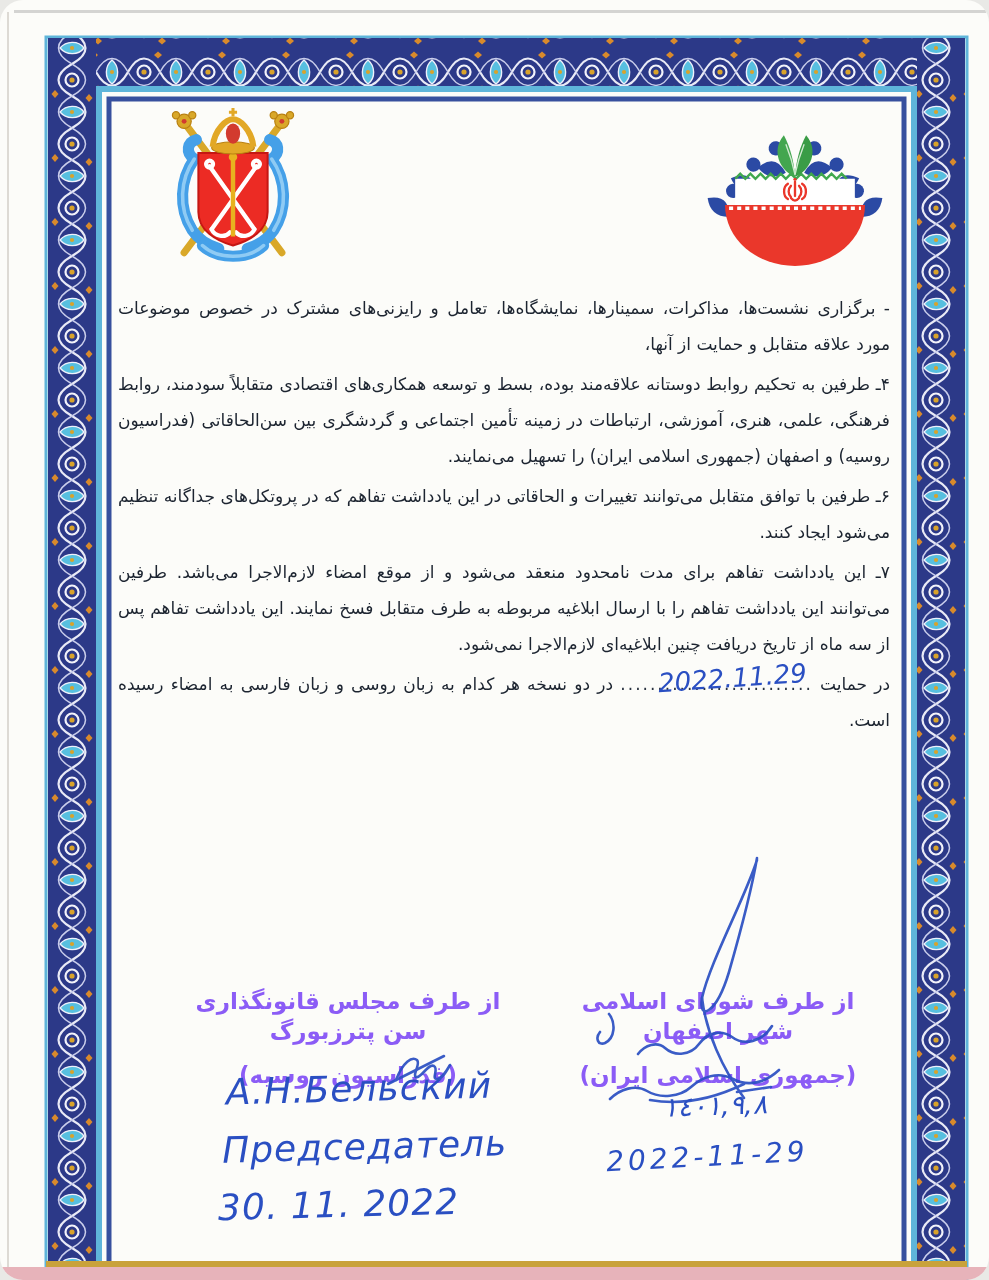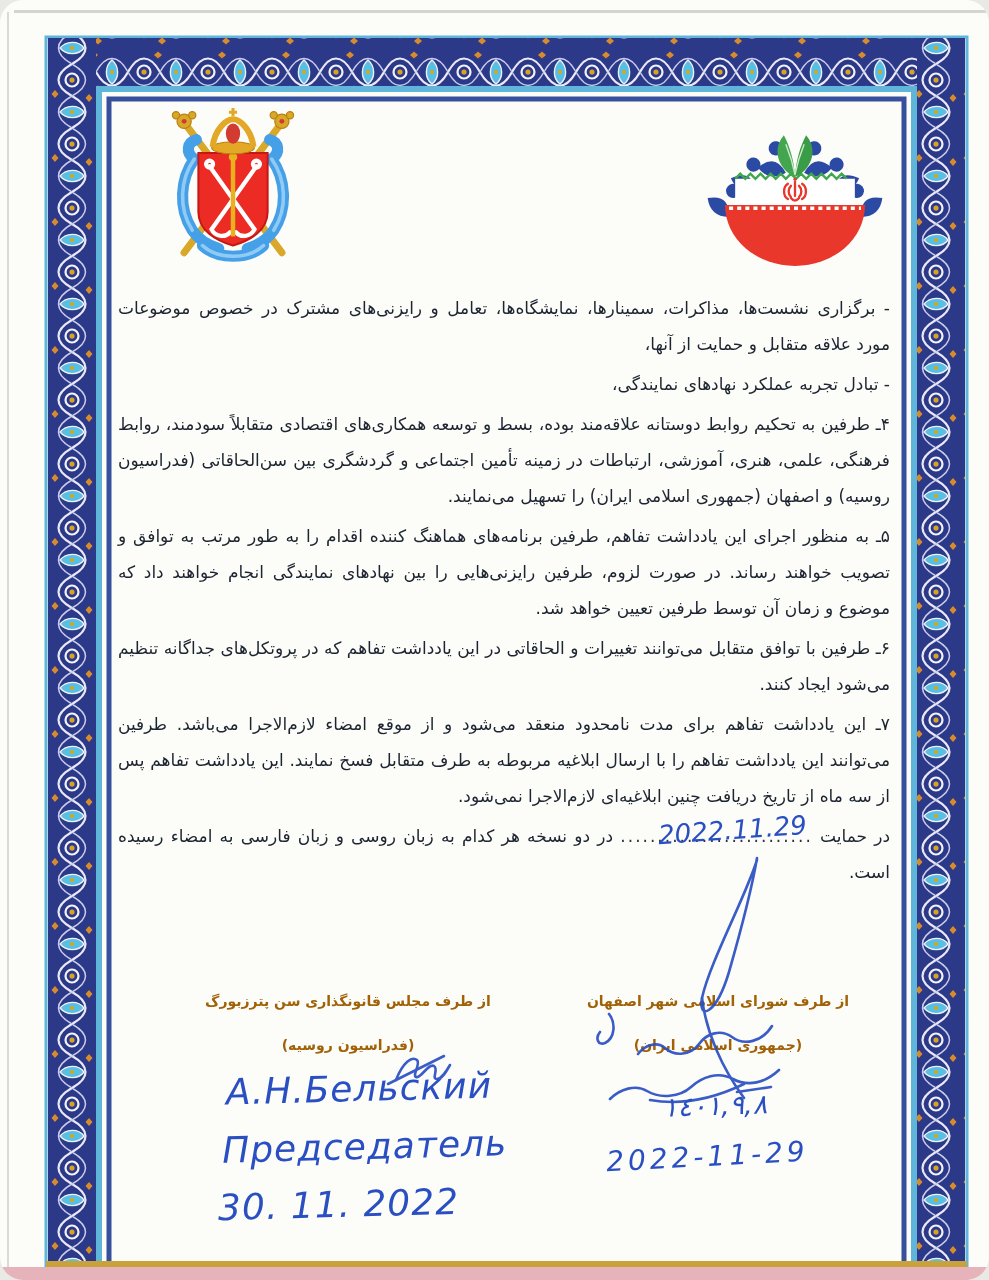--- a/index.html
+++ b/index.html
@@ -23,21 +23,21 @@
   .content p{margin:0 0 4px 0;}
   .dots{letter-spacing:2px;color:#2a3340;}
   .dots-wrap{position:relative;display:inline-block;}
   .hw-date{
     position:absolute;right:6px;bottom:6px;white-space:nowrap;
     font-style:italic;font-size:26px;color:#2a4fc2;
     transform:rotate(-4deg);font-family:"DejaVu Sans",sans-serif;
   }
   .sig-label{
     position:absolute;direction:rtl;text-align:center;
-    font-size:14px;font-weight:700;color:#a16207;line-height:30px;
+    font-size:23px;font-weight:700;color:#8b5cf6;line-height:30px;
   }
   .sig-label .l2{display:block;margin-top:14px;font-weight:700;}
   .sig-label-isf{left:558px;top:986px;width:320px;}
   .sig-label-spb{left:173px;top:986px;width:350px;}
   .hw{position:absolute;color:#2a4fc2;font-style:italic;white-space:nowrap;}
   .hw-ru{font-size:36px;letter-spacing:1px;transform:rotate(-1.5deg);}
   .hw-ru-name{left:226px;top:1068px;}
   .hw-ru-title{left:222px;top:1126px;}
   .hw-ru-date{left:218px;top:1184px;}
   .hw-fa-jalali{left:630px;top:1090px;width:170px;text-align:center;font-size:27px;direction:ltr;transform:rotate(-2deg);}
@@ -177,23 +177,21 @@
       <path d="M89,59 c3,3 3,8 0,11"></path>
       <path d="M81,71 q4,5 8,0"></path>
     </g>
     <circle cx="85" cy="52.5" r="1.6" fill="#ea372b"></circle>
     <path d="M16,78 A69,60 0 0 0 154,78 Z" fill="#ea372b"></path>
     <line x1="20" y1="81" x2="150" y2="81" stroke="#ffffff" stroke-width="3.4" stroke-dasharray="4 4"></line>
   </svg>
 
   <div class="content">
     <p>- برگزاری نشست‌ها، مذاکرات، سمینارها، نمایشگاه‌ها، تعامل و رایزنی‌های مشترک در خصوص موضوعات مورد علاقه متقابل و حمایت از آنها،</p>
-    <p>- تبادل تجربه عملکرد نهادهای نمایندگی،</p>
     <p>۴ـ طرفین به تحکیم روابط دوستانه علاقه‌مند بوده، بسط و توسعه همکاری‌های اقتصادی متقابلاً سودمند، روابط فرهنگی، علمی، هنری، آموزشی، ارتباطات در زمینه تأمین اجتماعی و گردشگری بین سن‌الحاقاتی (فدراسیون روسیه) و اصفهان (جمهوری اسلامی ایران) را تسهیل می‌نمایند.</p>
-    <p>۵ـ به منظور اجرای این یادداشت تفاهم، طرفین برنامه‌های هماهنگ کننده اقدام را به طور مرتب به توافق و تصویب خواهند رساند. در صورت لزوم، طرفین رایزنی‌هایی را بین نهادهای نمایندگی انجام خواهند داد که موضوع و زمان آن توسط طرفین تعیین خواهد شد.</p>
     <p>۶ـ طرفین با توافق متقابل می‌توانند تغییرات و الحاقاتی در این یادداشت تفاهم که در پروتکل‌های جداگانه تنظیم می‌شود ایجاد کنند.</p>
     <p>۷ـ این یادداشت تفاهم برای مدت نامحدود منعقد می‌شود و از موقع امضاء لازم‌الاجرا می‌باشد. طرفین می‌توانند این یادداشت تفاهم را با ارسال ابلاغیه مربوطه به طرف متقابل فسخ نمایند. این یادداشت تفاهم پس از سه ماه از تاریخ دریافت چنین ابلاغیه‌ای لازم‌الاجرا نمی‌شود.</p>
     <p class="dateline">
       <span>در حمایت </span><span class="dots-wrap"><span class="dots">..........................</span><span class="hw-date">2022.11.29</span></span><span> در دو نسخه هر کدام به زبان روسی و زبان فارسی به امضاء رسیده است.</span>
     </p>
   </div>
 
   <div class="sig-label sig-label-isf">
     <span>از طرف شورای اسلامی شهر اصفهان</span>
     <span class="l2">(جمهوری اسلامی ایران)</span>

